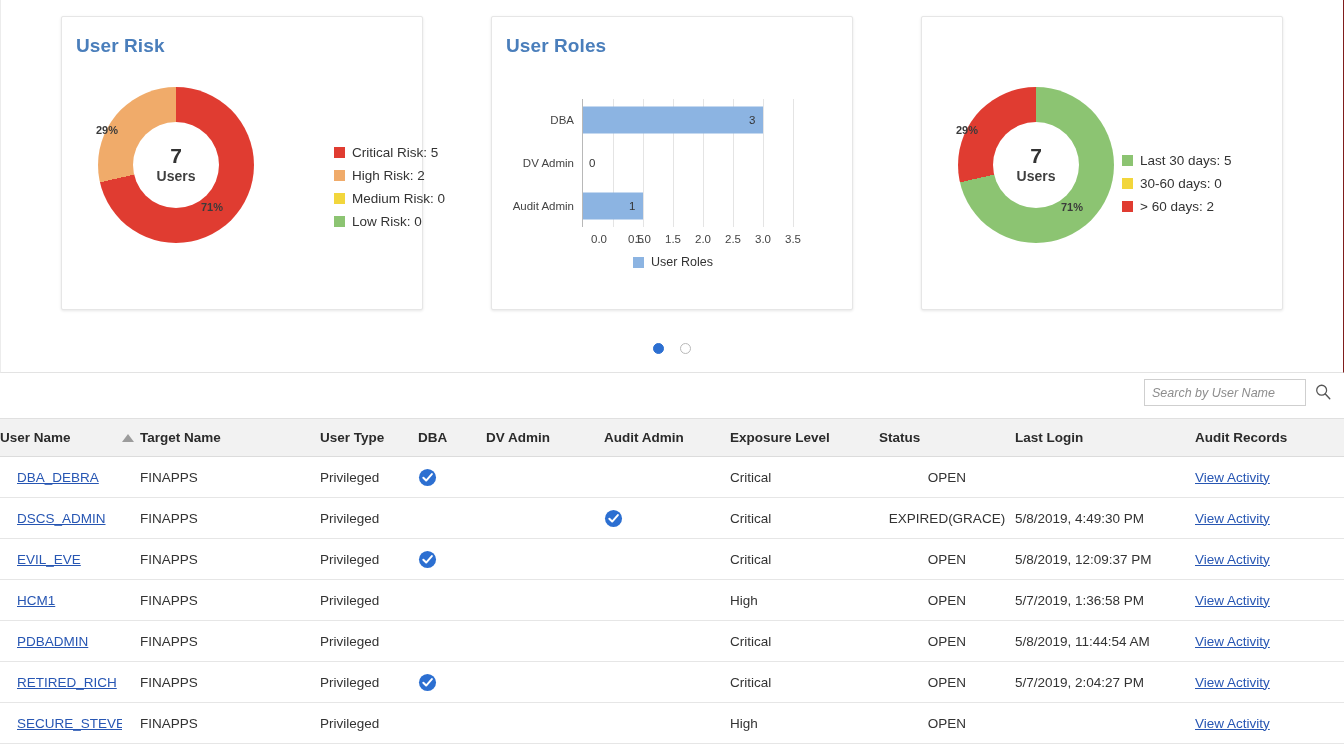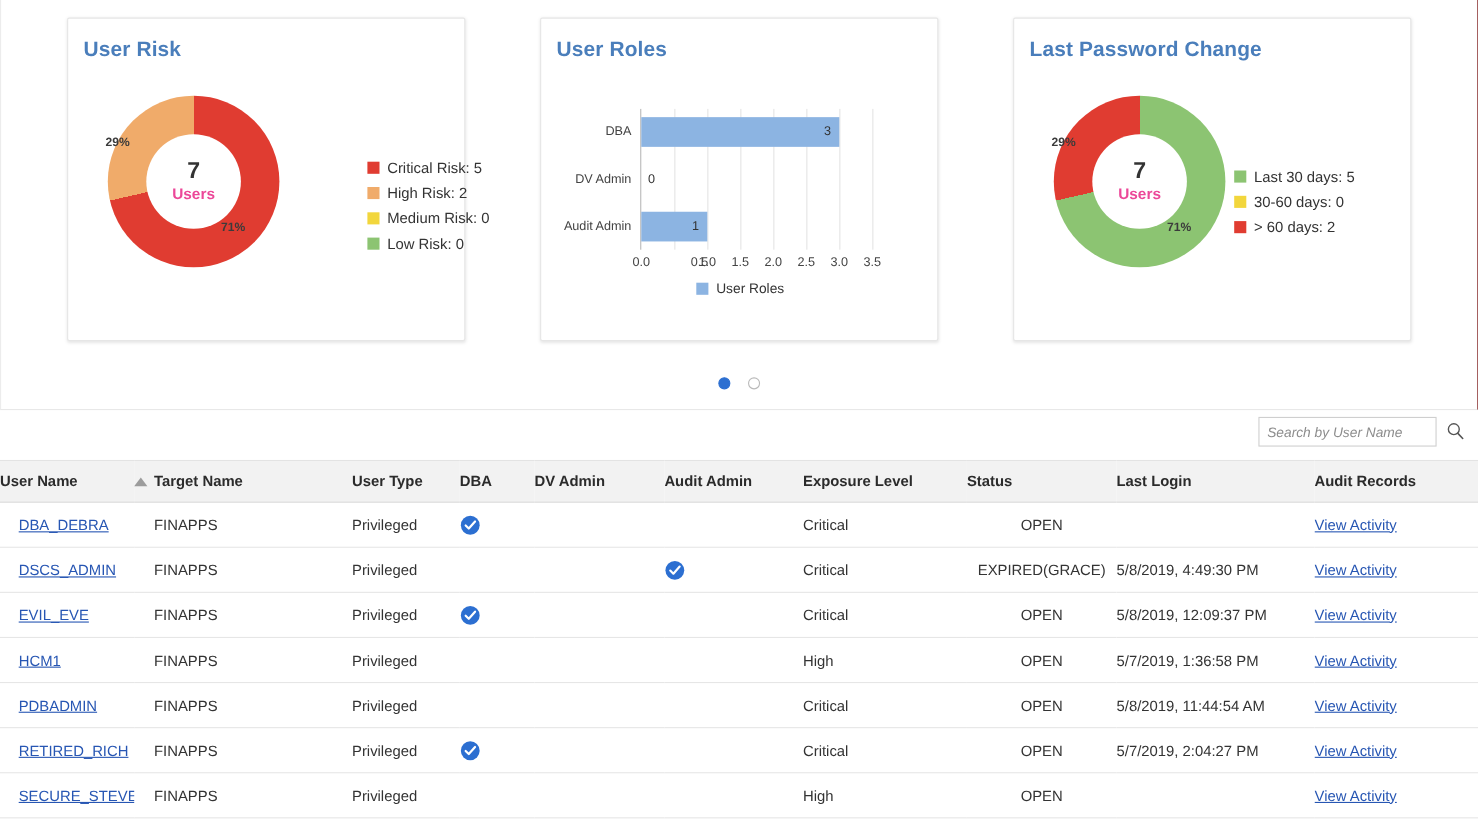--- a/index.html
+++ b/index.html
@@ -61,21 +61,21 @@
     transform: translate(-50%,-50%);
     width: 86px; height: 86px;
     background: #fff;
     border-radius: 50%;
     display: flex;
     flex-direction: column;
     align-items: center;
     justify-content: center;
   }
   .donut-count { font-size: 21px; font-weight: bold; color: #333; line-height: 1.1; }
-  .donut-unit  { font-size: 14px; font-weight: bold; color: #ec4899; line-height: 1.4; }
+  .donut-unit  { font-size: 14px; font-weight: bold; color: #404040; line-height: 1.4; }
   .pct-label {
     position: absolute;
     font-size: 11px;
     font-weight: bold;
     color: #3b3b3b;
   }
 
   
   .legend {
     position: absolute;
@@ -289,21 +289,21 @@
             <span class="legend-text">Low Risk: 0</span>
           </div>
         </div>
     </div>
 
     <div class="card">
       <div class="card-title">User Roles</div>
 
       <div class="barchart">
         <div class="bc-plot" id="bc-plot">
-            <div class="bc-tick" style="left: 0px;">0.0</div>
+            <div class="bc-tick" style="left: 16px;">0.0</div>
             <div class="bc-grid" style="left: 30px;"></div>
             <div class="bc-tick" style="left: 30px; margin-left: 23px;">0.5</div>
             <div class="bc-grid" style="left: 60px;"></div>
             <div class="bc-tick" style="left: 60px;">1.0</div>
             <div class="bc-grid" style="left: 90px;"></div>
             <div class="bc-tick" style="left: 90px;">1.5</div>
             <div class="bc-grid" style="left: 120px;"></div>
             <div class="bc-tick" style="left: 120px;">2.0</div>
             <div class="bc-grid" style="left: 150px;"></div>
             <div class="bc-tick" style="left: 150px;">2.5</div>
@@ -321,21 +321,20 @@
             <div class="bc-value" style="top: 106.667px; left: 46px;">1</div>
           </div>
         <div class="bc-legend">
           <span class="bc-legend-sw"></span>
           <span class="bc-legend-tx">User Roles</span>
         </div>
       </div>
     </div>
 
     <div class="card">
-      <div class="card-title">Last Password Change</div>
 
       <div class="donut-wrap">
         <div class="donut" id="pwd-donut" style="background: conic-gradient(rgb(140, 196, 114) 0deg, rgb(140, 196, 114) 257.143deg, rgb(224, 60, 49) 257.143deg, rgb(224, 60, 49) 360deg);">
           <div class="donut-hole">
             <div class="donut-count">7</div>
             <div class="donut-unit">Users</div>
           </div>
         </div>
         <div class="pct-label" style="left:20px;top:47px;">29%</div>
         <div class="pct-label" style="left:125px;top:124px;">71%</div>

